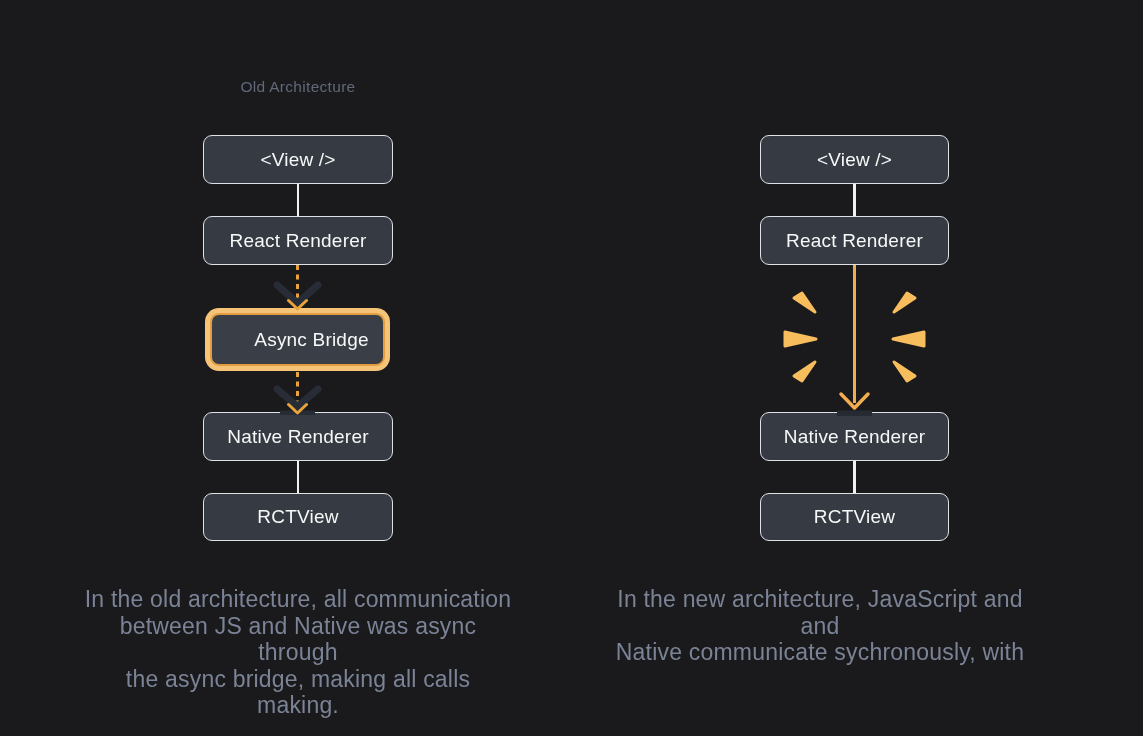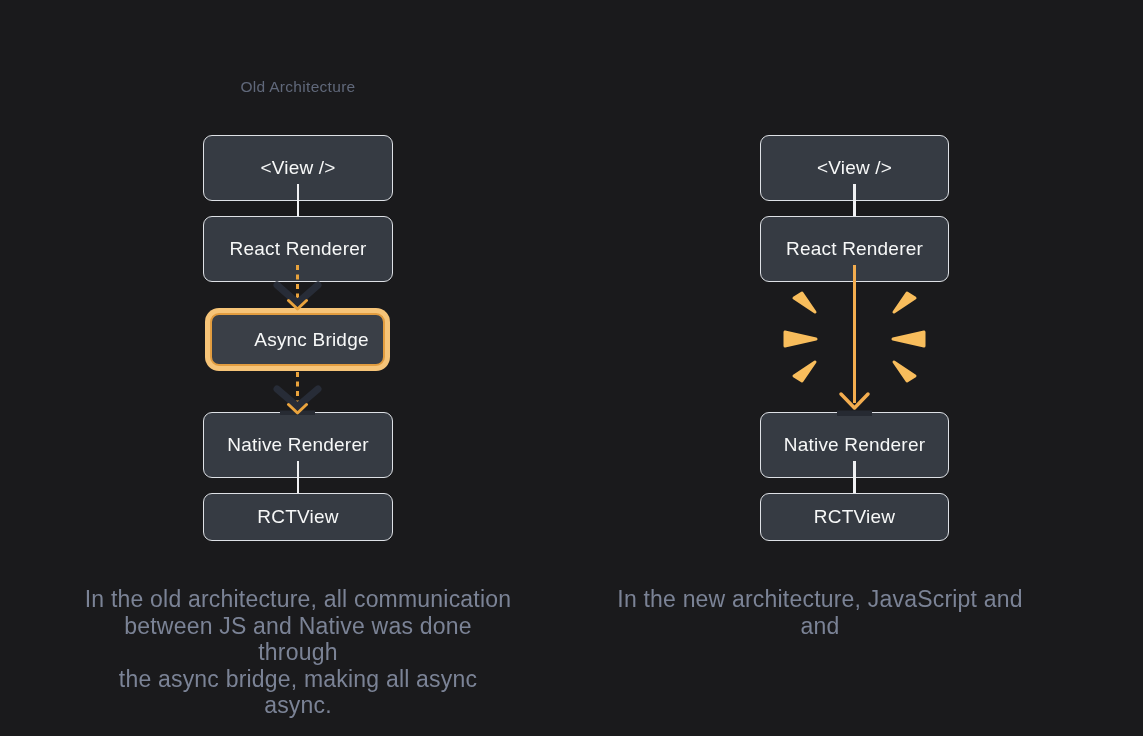--- a/index.html
+++ b/index.html
@@ -17,21 +17,21 @@
     text-align: center;
     color: #60687a;
     font-size: 15.5px;
     letter-spacing: 0.3px;
   }
   .old-title { left: 203px; top: 78px; }
   .new-title { left: 760px; top: 84px; }
 
   .node {
     position: absolute;
-    width: 190px; height: 66px;
+    width: 190px; height: 49px;
     background: #363b43;
     border: 1.5px solid #dee1e6;
     border-radius: 9px;
     display: flex; align-items: center; justify-content: center;
     color: #f7f8f8;
     font-size: 19px;
     font-weight: 500;
     letter-spacing: 0.2px;
   }
   .b-old-view   { left: 203px; top: 135px; }
@@ -126,20 +126,21 @@
     <polygon points="25,67 25,81 56,74" fill="#f8bd5c" stroke="#f8bd5c" stroke-width="3" stroke-linejoin="round"></polygon>
     <polygon points="34,111 42,116 55,97" fill="#f8bd5c" stroke="#f8bd5c" stroke-width="3" stroke-linejoin="round"></polygon>
 
     <polygon points="155,33 147,28 134,47" fill="#f8bd5c" stroke="#f8bd5c" stroke-width="3" stroke-linejoin="round"></polygon>
     <polygon points="164,67 164,81 133,74" fill="#f8bd5c" stroke="#f8bd5c" stroke-width="3" stroke-linejoin="round"></polygon>
     <polygon points="155,111 147,116 134,97" fill="#f8bd5c" stroke="#f8bd5c" stroke-width="3" stroke-linejoin="round"></polygon>
   </svg>
 
   <div class="caption old-caption">
     <div>In the old architecture, all communication</div>
-    <div>between JS and Native was done through</div>
-    <div>the async bridge, making all async async.</div>
+    <div>between JS and Native was async through</div>
+    <div>the async bridge, making all calls making.</div>
   </div>
   <div class="caption new-caption">
     <div>In the new architecture, JavaScript and and</div>
+    <div>Native communicate sychronously, with</div>
   </div>
 
 </div>
 
 </body></html>

